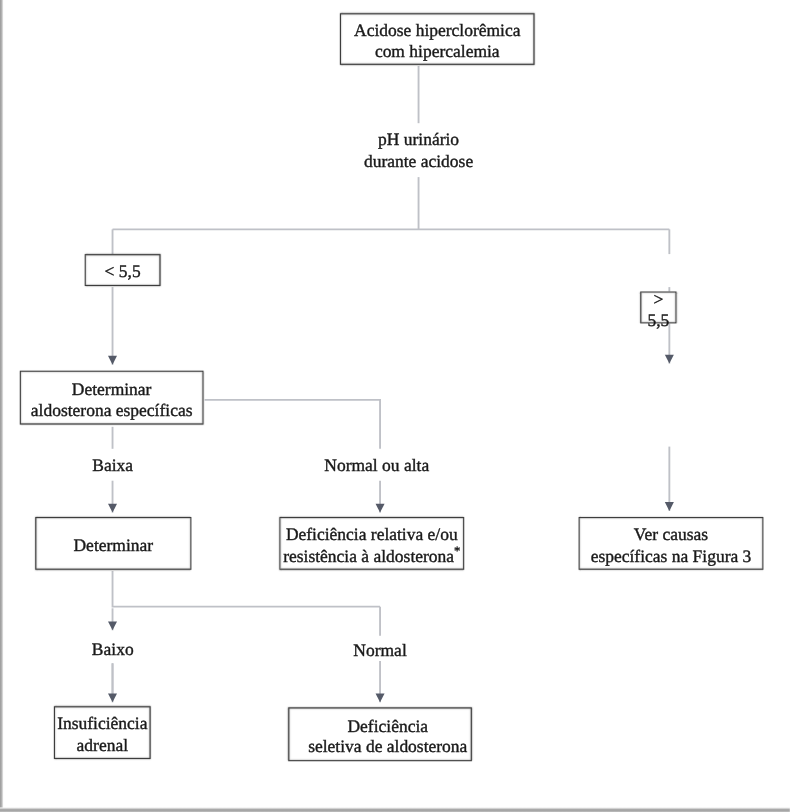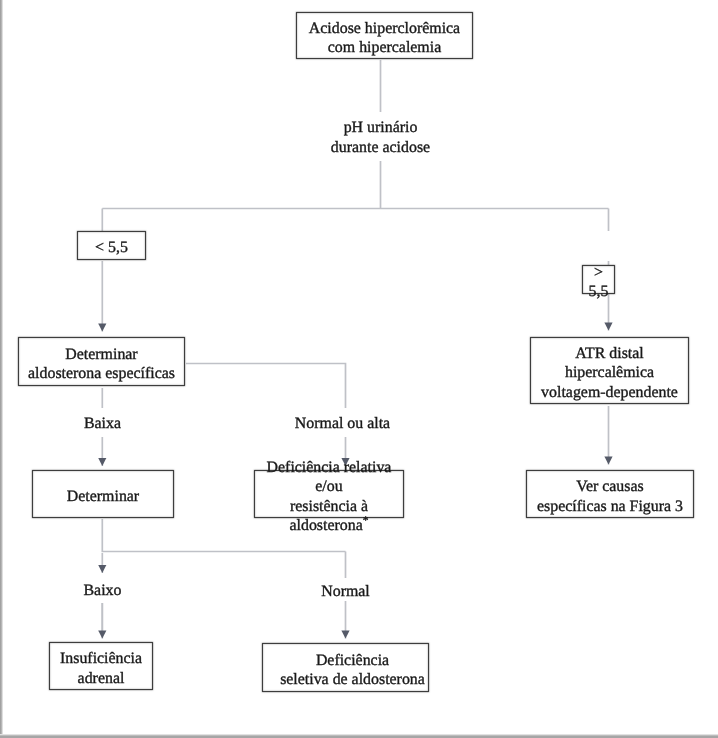--- a/index.html
+++ b/index.html
@@ -56,21 +56,21 @@
       <path d="M608.5,261 L608.5,330.5"></path>
       <path d="M102.3,437 L102.3,466"></path>
       <path d="M345.5,437 L345.5,466"></path>
       <path d="M608.5,406 L608.5,464.5"></path>
       <path d="M102.3,553 L102.3,573"></path>
       <path d="M102.3,603 L102.3,638.5"></path>
       <path d="M345.5,601 L345.5,638.5"></path>
     </g>
   </svg>
 
-  <div class="node" style="left:296px;top:12px;width:177px;height:47px;">
+  <div class="node" style="left:309px;top:12px;width:177px;height:47px;">
     <div class="txt">
       <div>Acidose hiperclorêmica</div>
       <div>com hipercalemia</div>
     </div>
   </div>
 
   <div class="label" style="left:280px;top:118px;width:201px;">
     <div>pH urinário</div>
     <div>durante acidose</div>
   </div>
@@ -83,57 +83,50 @@
     <div class="txt">&gt; 5,5</div>
   </div>
 
   <div class="node" style="left:18px;top:337px;width:167px;height:49px;">
     <div class="txt">
       <div>Determinar</div>
       <div>aldosterona específicas</div>
     </div>
   </div>
 
-  <div class="node" style="left:530px;top:337px;width:159px;height:67px;">
-    <div class="txt">
-      <div>ATR distal</div>
-      <div>hipercalêmica</div>
-      <div>voltagem-dependente</div>
-    </div>
-  </div>
 
   <div class="label" style="left:52px;top:414px;width:101px;">Baixa</div>
 
   <div class="label" style="left:272px;top:414px;width:141px;">Normal ou alta</div>
 
   <div class="node" style="left:32px;top:470px;width:142px;height:48px;">
     <div class="txt">
       <div>Determinar</div>
     </div>
   </div>
 
-  <div class="node" style="left:254px;top:470px;width:150px;height:48px;">
+  <div class="node" style="left:254px;top:470px;width:168px;height:48px;">
     <div class="txt">
       <div>Deficiência relativa e/ou</div>
       <div><span>resistência à aldosterona</span><sup class="fn">*</sup></div>
     </div>
   </div>
 
   <div class="node" style="left:526px;top:470px;width:168px;height:48px;">
     <div class="txt">
       <div>Ver causas</div>
       <div>específicas na Figura 3</div>
     </div>
   </div>
 
   <div class="label" style="left:52px;top:581px;width:101px;">Baixo</div>
 
   <div class="label" style="left:295px;top:582px;width:101px;">Normal</div>
 
-  <div class="node" style="left:49px;top:642px;width:104px;height:48px;">
+  <div class="node" style="left:49px;top:642px;width:88px;height:48px;">
     <div class="txt">
       <div>Insuficiência</div>
       <div>adrenal</div>
     </div>
   </div>
 
   <div class="node" style="left:262px;top:643px;width:167px;height:49px;padding-left:14px;">
     <div class="txt">
       <div>Deficiência</div>
       <div>seletiva de aldosterona</div>

